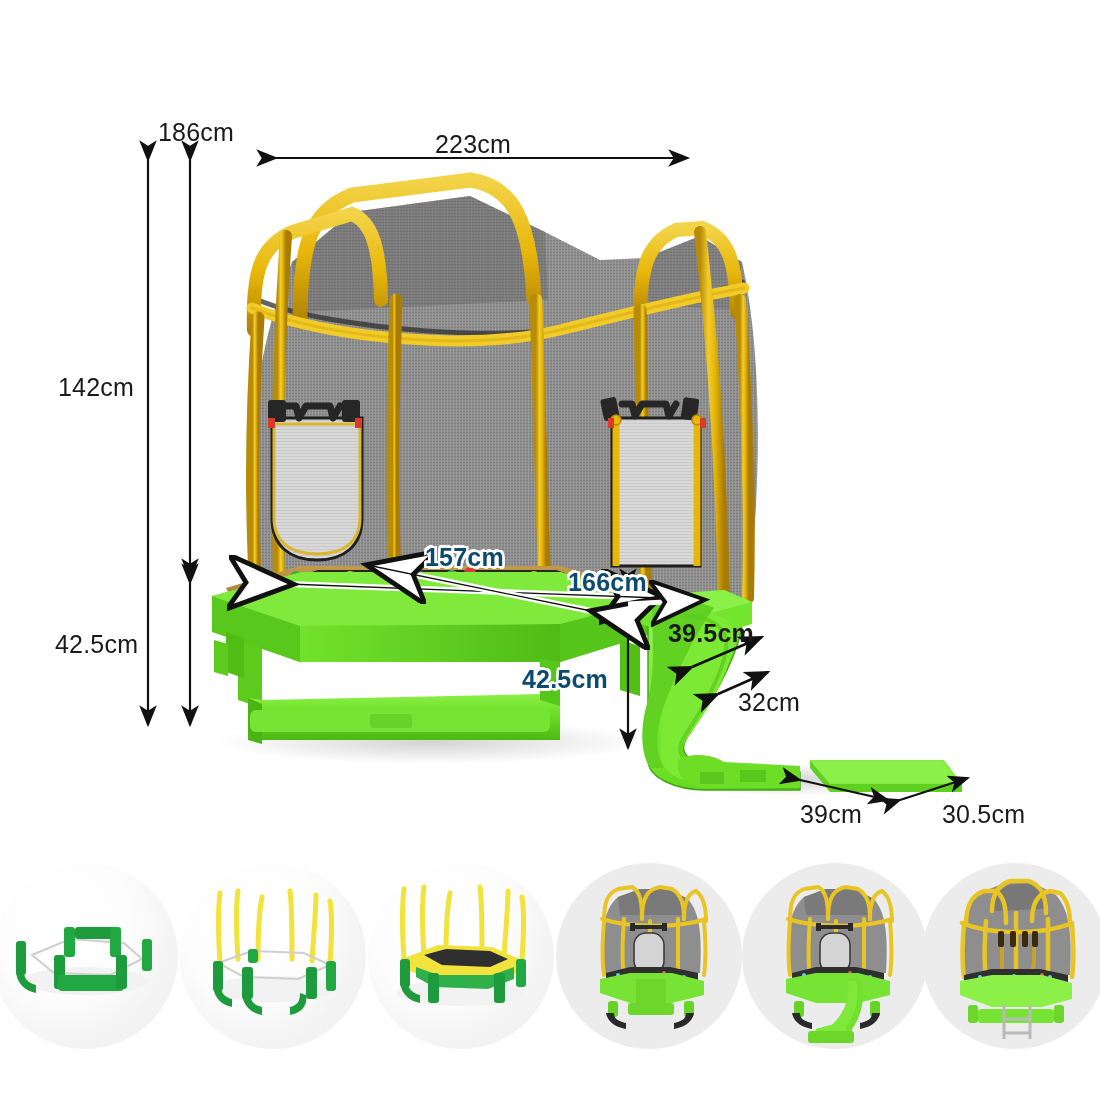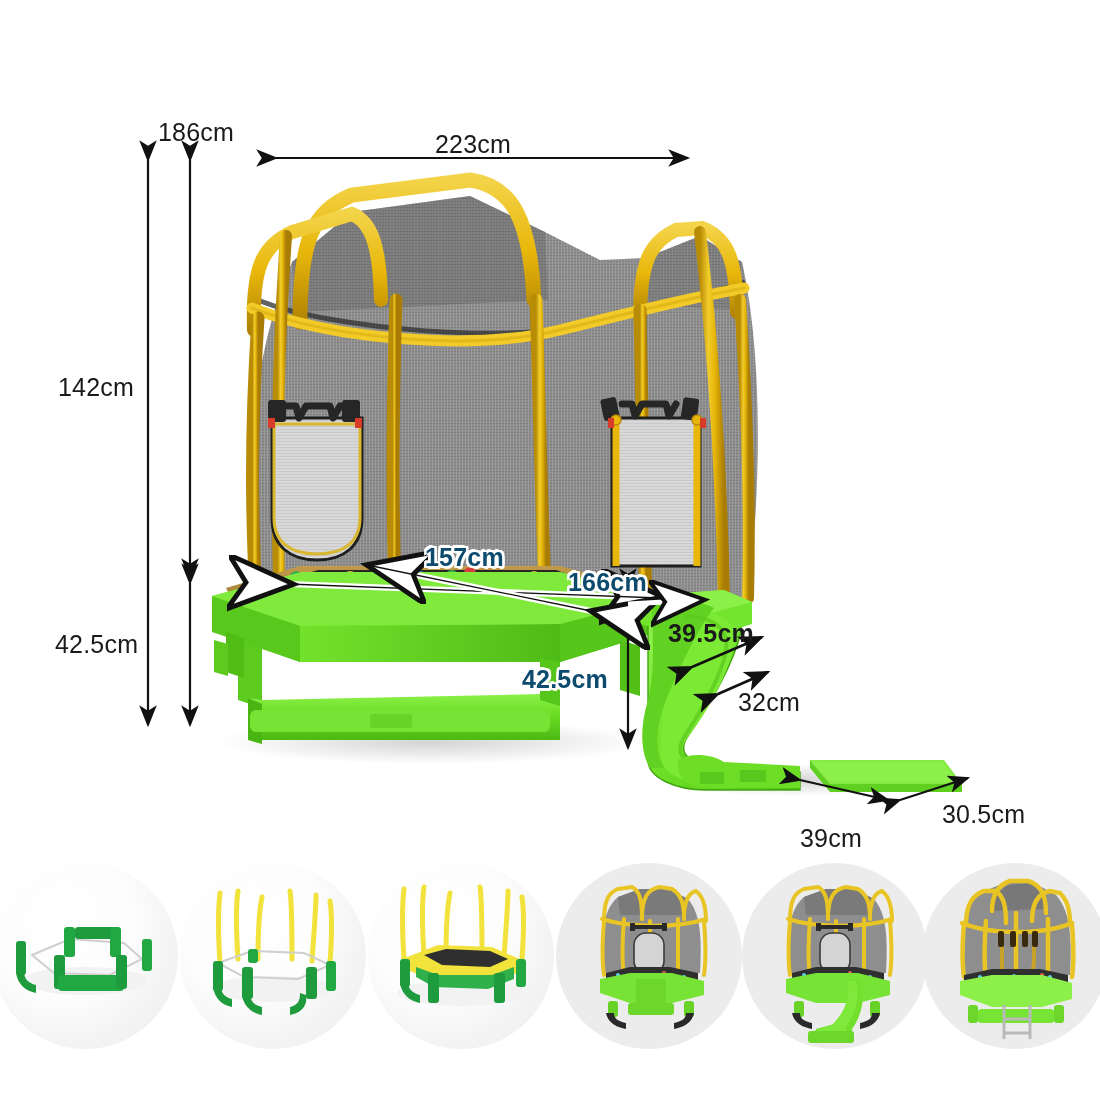--- a/index.html
+++ b/index.html
@@ -316,21 +316,21 @@
   <div class="dim outline" style="left:425px;top:543px;">157cm</div>
 
   <div class="dim outline" style="left:568px;top:568px;">166cm</div>
 
   <div class="dim outline" style="left:522px;top:665px;">42.5cm</div>
 
   <div class="dim plain" style="left:668px;top:619px;font-weight:bold;">39.5cm</div>
 
   <div class="dim plain" style="left:738px;top:688px;">32cm</div>
 
-  <div class="dim plain" style="left:800px;top:824px;">39cm</div>
+  <div class="dim plain" style="left:800px;top:800px;">39cm</div>
 
   <div class="dim plain" style="left:942px;top:800px;">30.5cm</div>
 
   <div class="thumbs">
 
     <div class="thumb white" style="left:-8px;">
       <svg viewBox="0 0 186 186" width="186" height="186">
         <ellipse cx="93" cy="118" rx="62" ry="14" fill="#f2f2f2"></ellipse>
         <path d="M40,92 L78,76 L132,80 L150,96 L118,112 L62,110 Z" fill="none" stroke="#cfcfcf" stroke-width="2"></path>
         <rect x="24" y="78" width="10" height="34" rx="3" fill="#1e9b3c"></rect>

